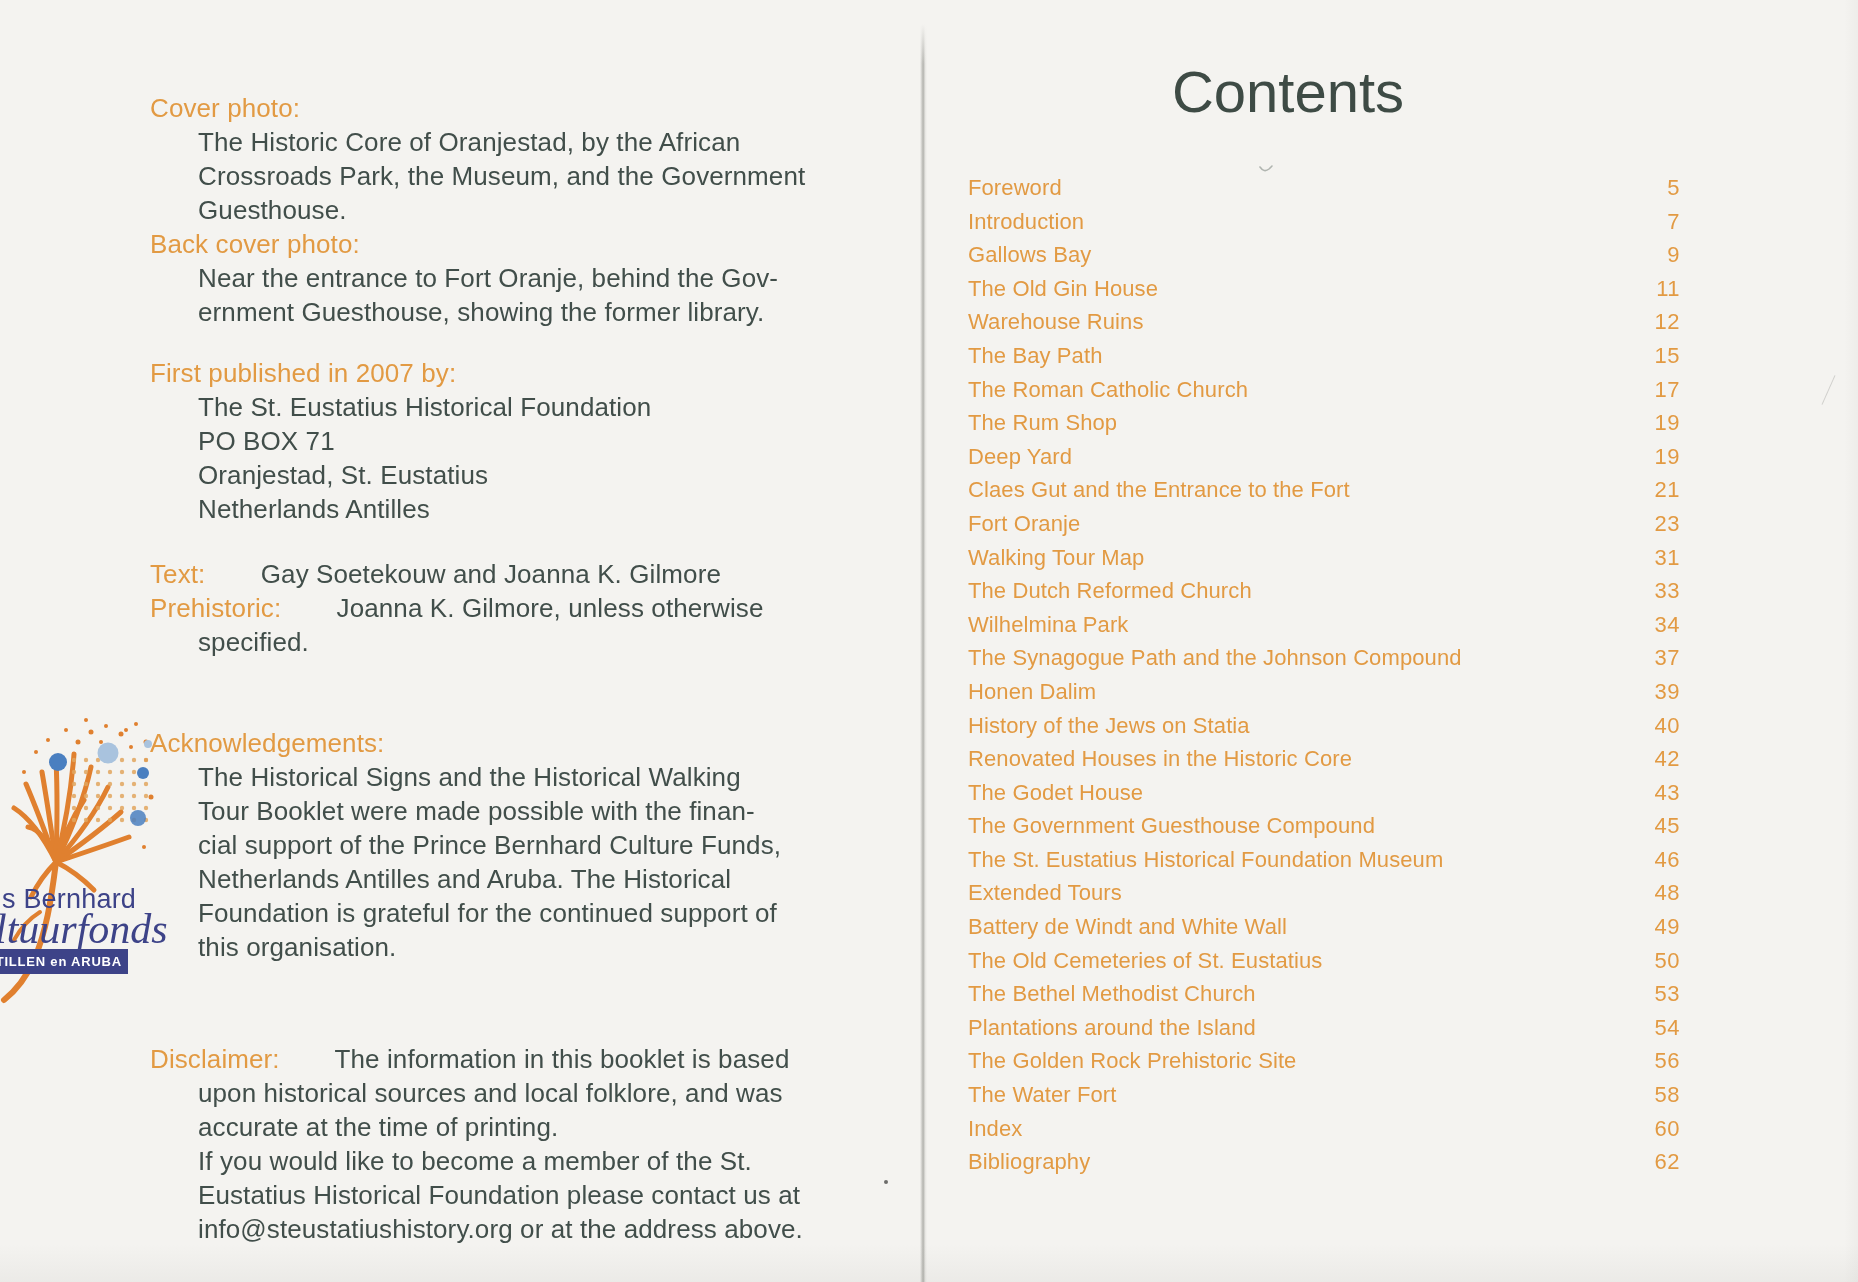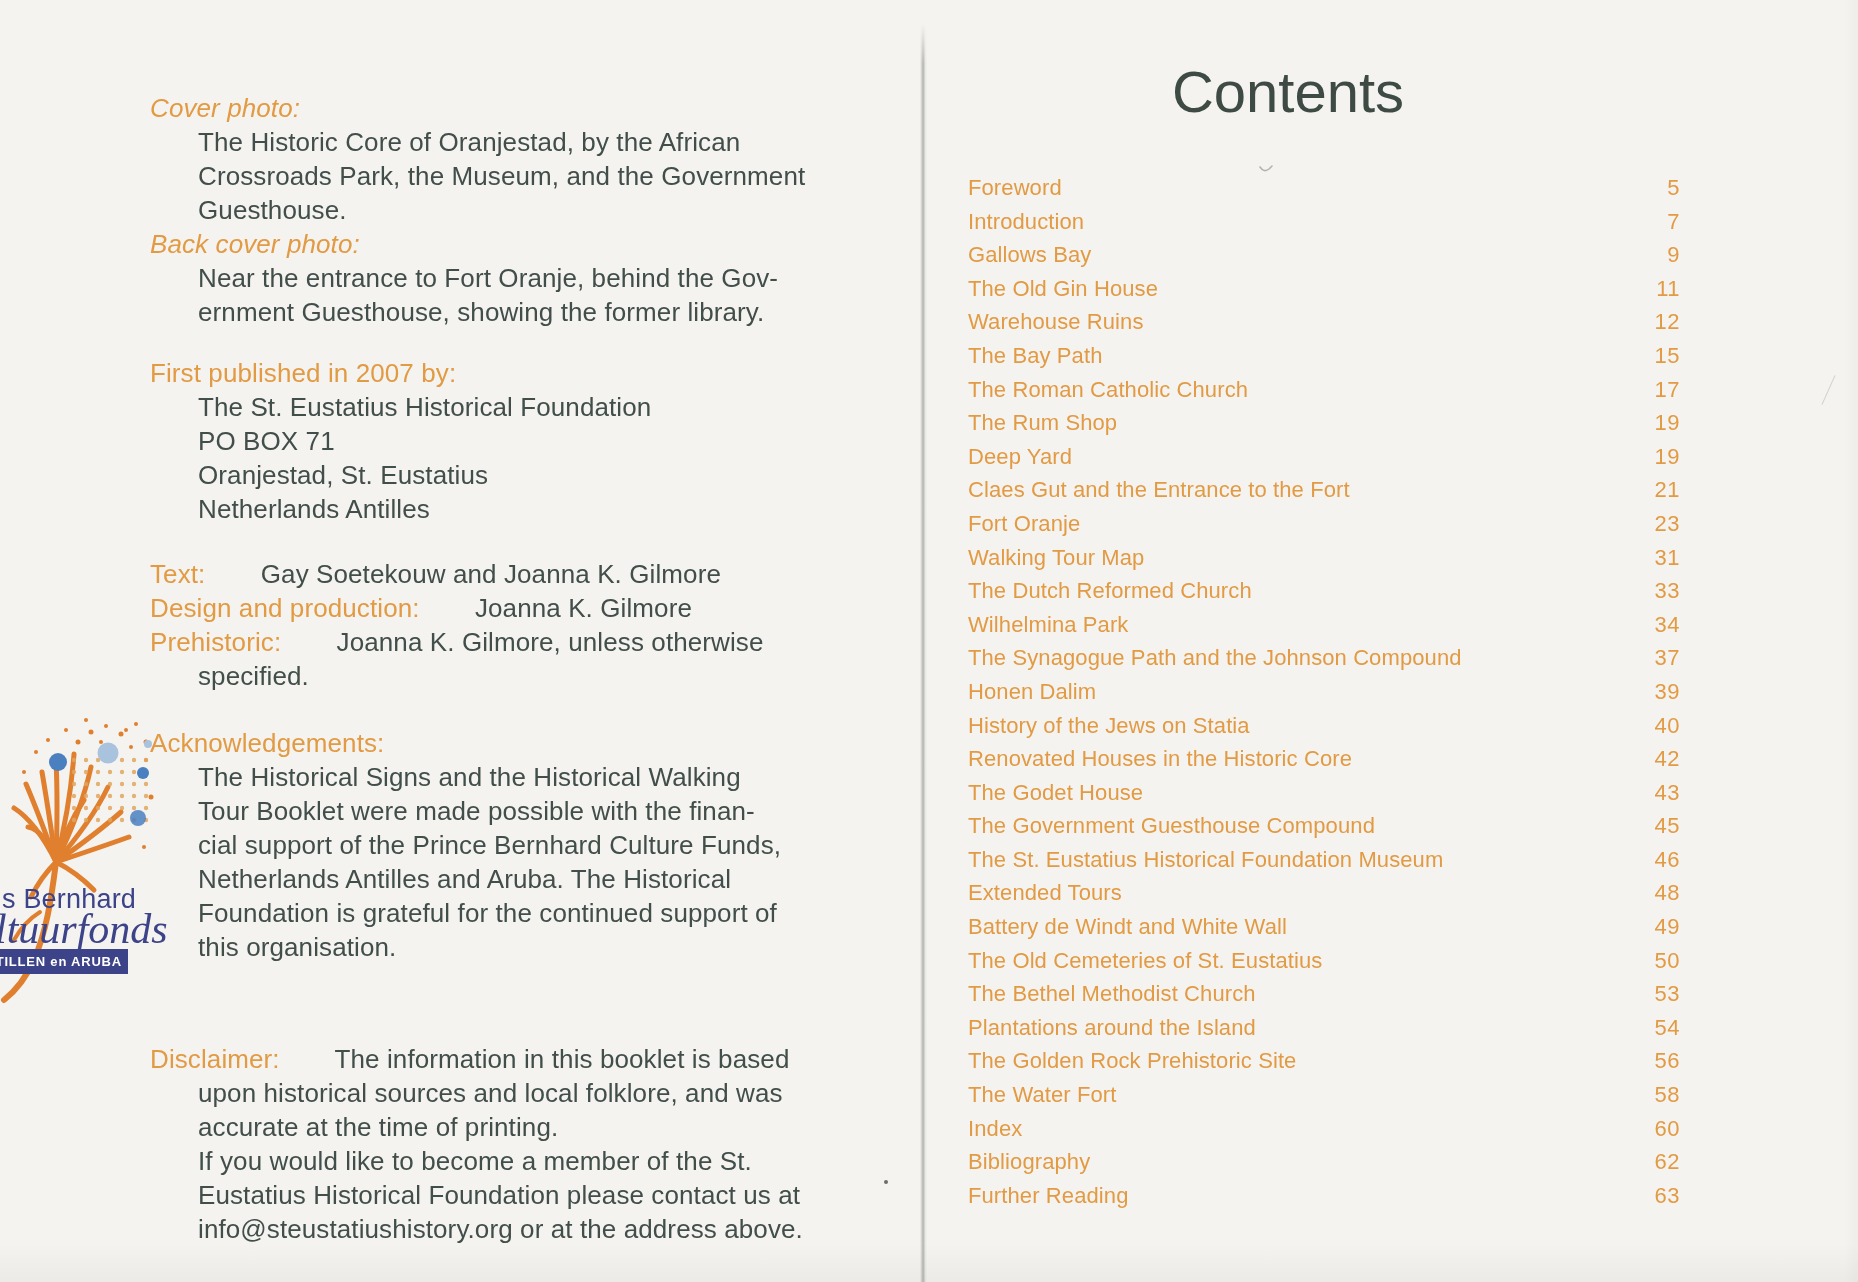--- a/index.html
+++ b/index.html
@@ -7,21 +7,21 @@
     position:relative;width:1858px;height:1282px;overflow:hidden;
     background:var(--paper,#f4f3f0);
     font-family:"Liberation Sans",sans-serif;
   }
   
   .left-page{position:absolute;left:0;top:0;width:921px;height:1282px;}
   .block{position:absolute;left:150px;}
   .tline{line-height:34px;font-size:26px;white-space:nowrap;letter-spacing:0.1px;}
   .seg-body{color:var(--ink,#414e4a);margin-left:48px;}
   .seg-label{color:var(--accent,#e29a43);}
-  .seg-label-italic{color:var(--accent,#e29a43);font-style:italic;margin-top:20px;}
+  .seg-label-italic{color:var(--accent,#e29a43);margin-top:20px;}
   
   .logo{position:absolute;left:0;top:0;}
   .logo-svg{position:absolute;left:-4px;top:712px;overflow:visible;}
   .logo-line1{
     position:absolute;left:2px;top:884px;font-size:27px;font-weight:500;
     color:var(--logo_blue,#3d4388);letter-spacing:0.2px;white-space:nowrap;
   }
   .logo-line2{
     position:absolute;left:-5px;top:905px;font-family:"Liberation Serif",serif;
     font-style:italic;font-size:42px;color:var(--logo_blue,#3d4388);white-space:nowrap;
@@ -92,21 +92,20 @@
         </div>
         <div class="block" style="top: 356px;">
           <div class="tline"><span class="seg-label">First published in 2007 by:</span></div>
           <div class="tline"><span class="seg-body">The St. Eustatius Historical Foundation</span></div>
           <div class="tline"><span class="seg-body">PO BOX 71</span></div>
           <div class="tline"><span class="seg-body">Oranjestad, St. Eustatius</span></div>
           <div class="tline"><span class="seg-body">Netherlands Antilles</span></div>
         </div>
         <div class="block" style="top: 557px;">
           <div class="tline"><span class="seg-label">Text:</span><span class="seg-body"> Gay Soetekouw and Joanna K. Gilmore</span></div>
-          <div class="tline"><span class="seg-label">Design and production:</span><span class="seg-body"> Joanna K. Gilmore</span></div>
           <div class="tline"><span class="seg-label">Prehistoric:</span><span class="seg-body"> Joanna K. Gilmore, unless otherwise</span></div>
           <div class="tline"><span class="seg-body">specified.</span></div>
         </div>
         <div class="block" style="top: 726px;">
           <div class="tline"><span class="seg-label">Acknowledgements:</span></div>
           <div class="tline"><span class="seg-body">The Historical Signs and the Historical Walking</span></div>
           <div class="tline"><span class="seg-body">Tour Booklet were made possible with the finan-</span></div>
           <div class="tline"><span class="seg-body">cial support of the Prince Bernhard Culture Funds,</span></div>
           <div class="tline"><span class="seg-body">Netherlands Antilles and Aruba. The Historical</span></div>
           <div class="tline"><span class="seg-body">Foundation is grateful for the continued support of</span></div>
@@ -339,24 +338,20 @@
     <span class="toc-page">58</span>
   </div>
         <div class="toc-row">
     <span class="toc-title">Index</span>
     <span class="toc-page">60</span>
   </div>
         <div class="toc-row">
     <span class="toc-title">Bibliography</span>
     <span class="toc-page">62</span>
   </div>
-        <div class="toc-row">
-    <span class="toc-title">Further Reading</span>
-    <span class="toc-page">63</span>
-  </div>
       </div>
   </div>
 
   <svg class="artifact-squiggle" viewBox="0 0 16 10">
     <path d="M2,3 Q6,9 11,5 L14,2" stroke="#8d948f" stroke-width="1.6" fill="none" stroke-linecap="round"></path>
   </svg>
   <div class="artifact-dust"></div>
   <div class="artifact-scratch"></div>
   <div class="edge-shade-bottom"></div>
   <div class="edge-shade-right"></div>

